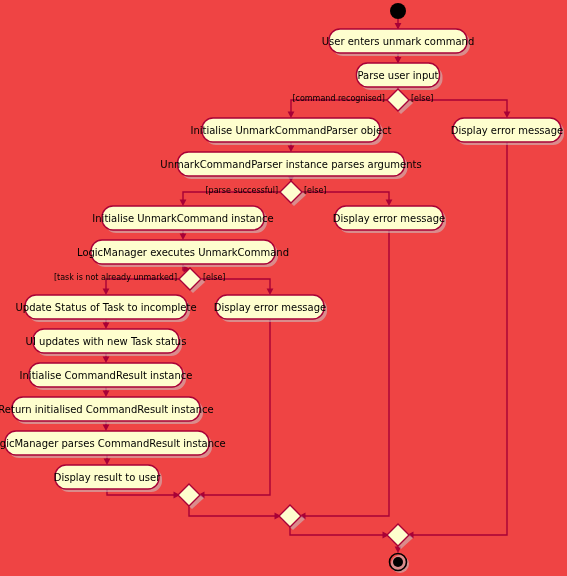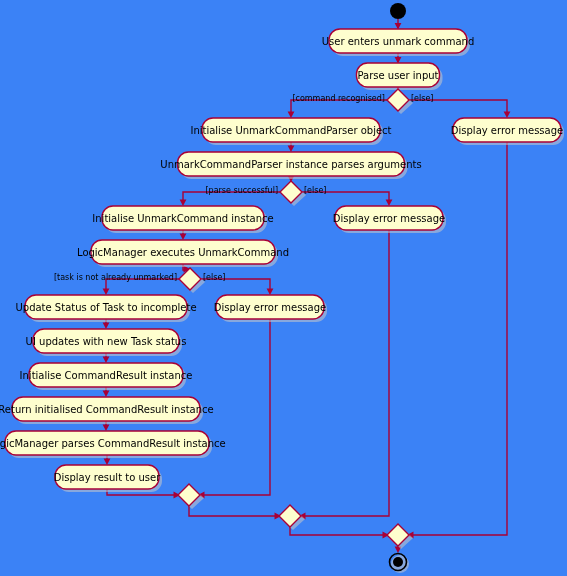--- a/index.html
+++ b/index.html
@@ -4,21 +4,21 @@
 <style>
   html, body {
     margin: 0;
     padding: 0;
     background: #ffffff;
   }
   #canvas {
     position: relative;
     width: 567px;
     height: 576px;
-    background: #3b82f6;
+    background: #ef4444;
     overflow: hidden;
     font-family: "DejaVu Sans", sans-serif;
   }
   svg.layer {
     position: absolute;
     top: 0;
     left: 0;
     width: 567px;
     height: 576px;
   }

